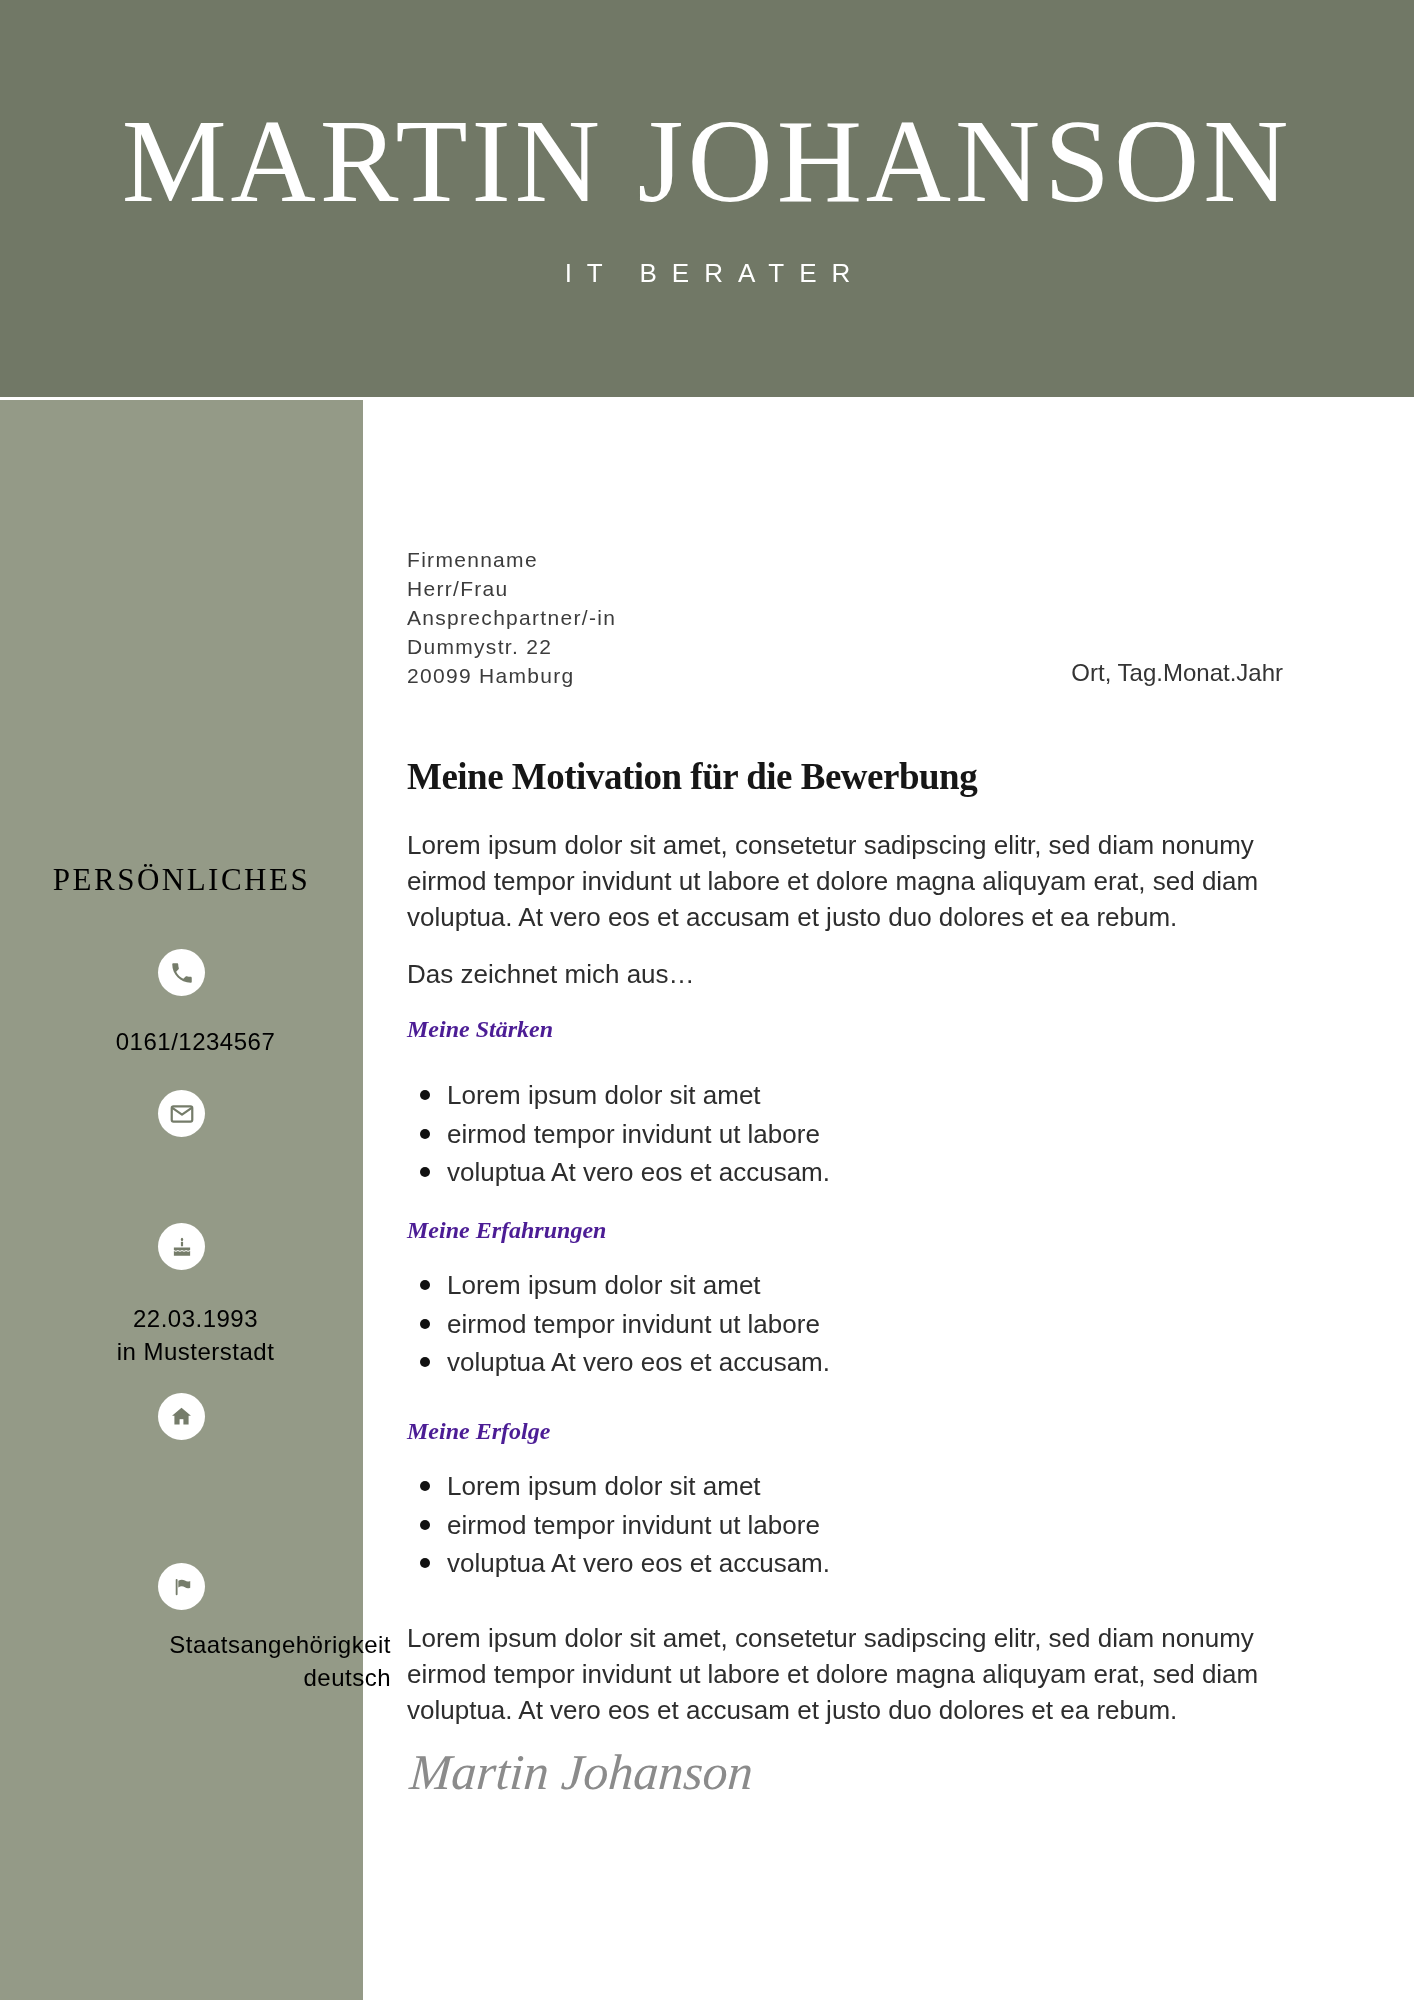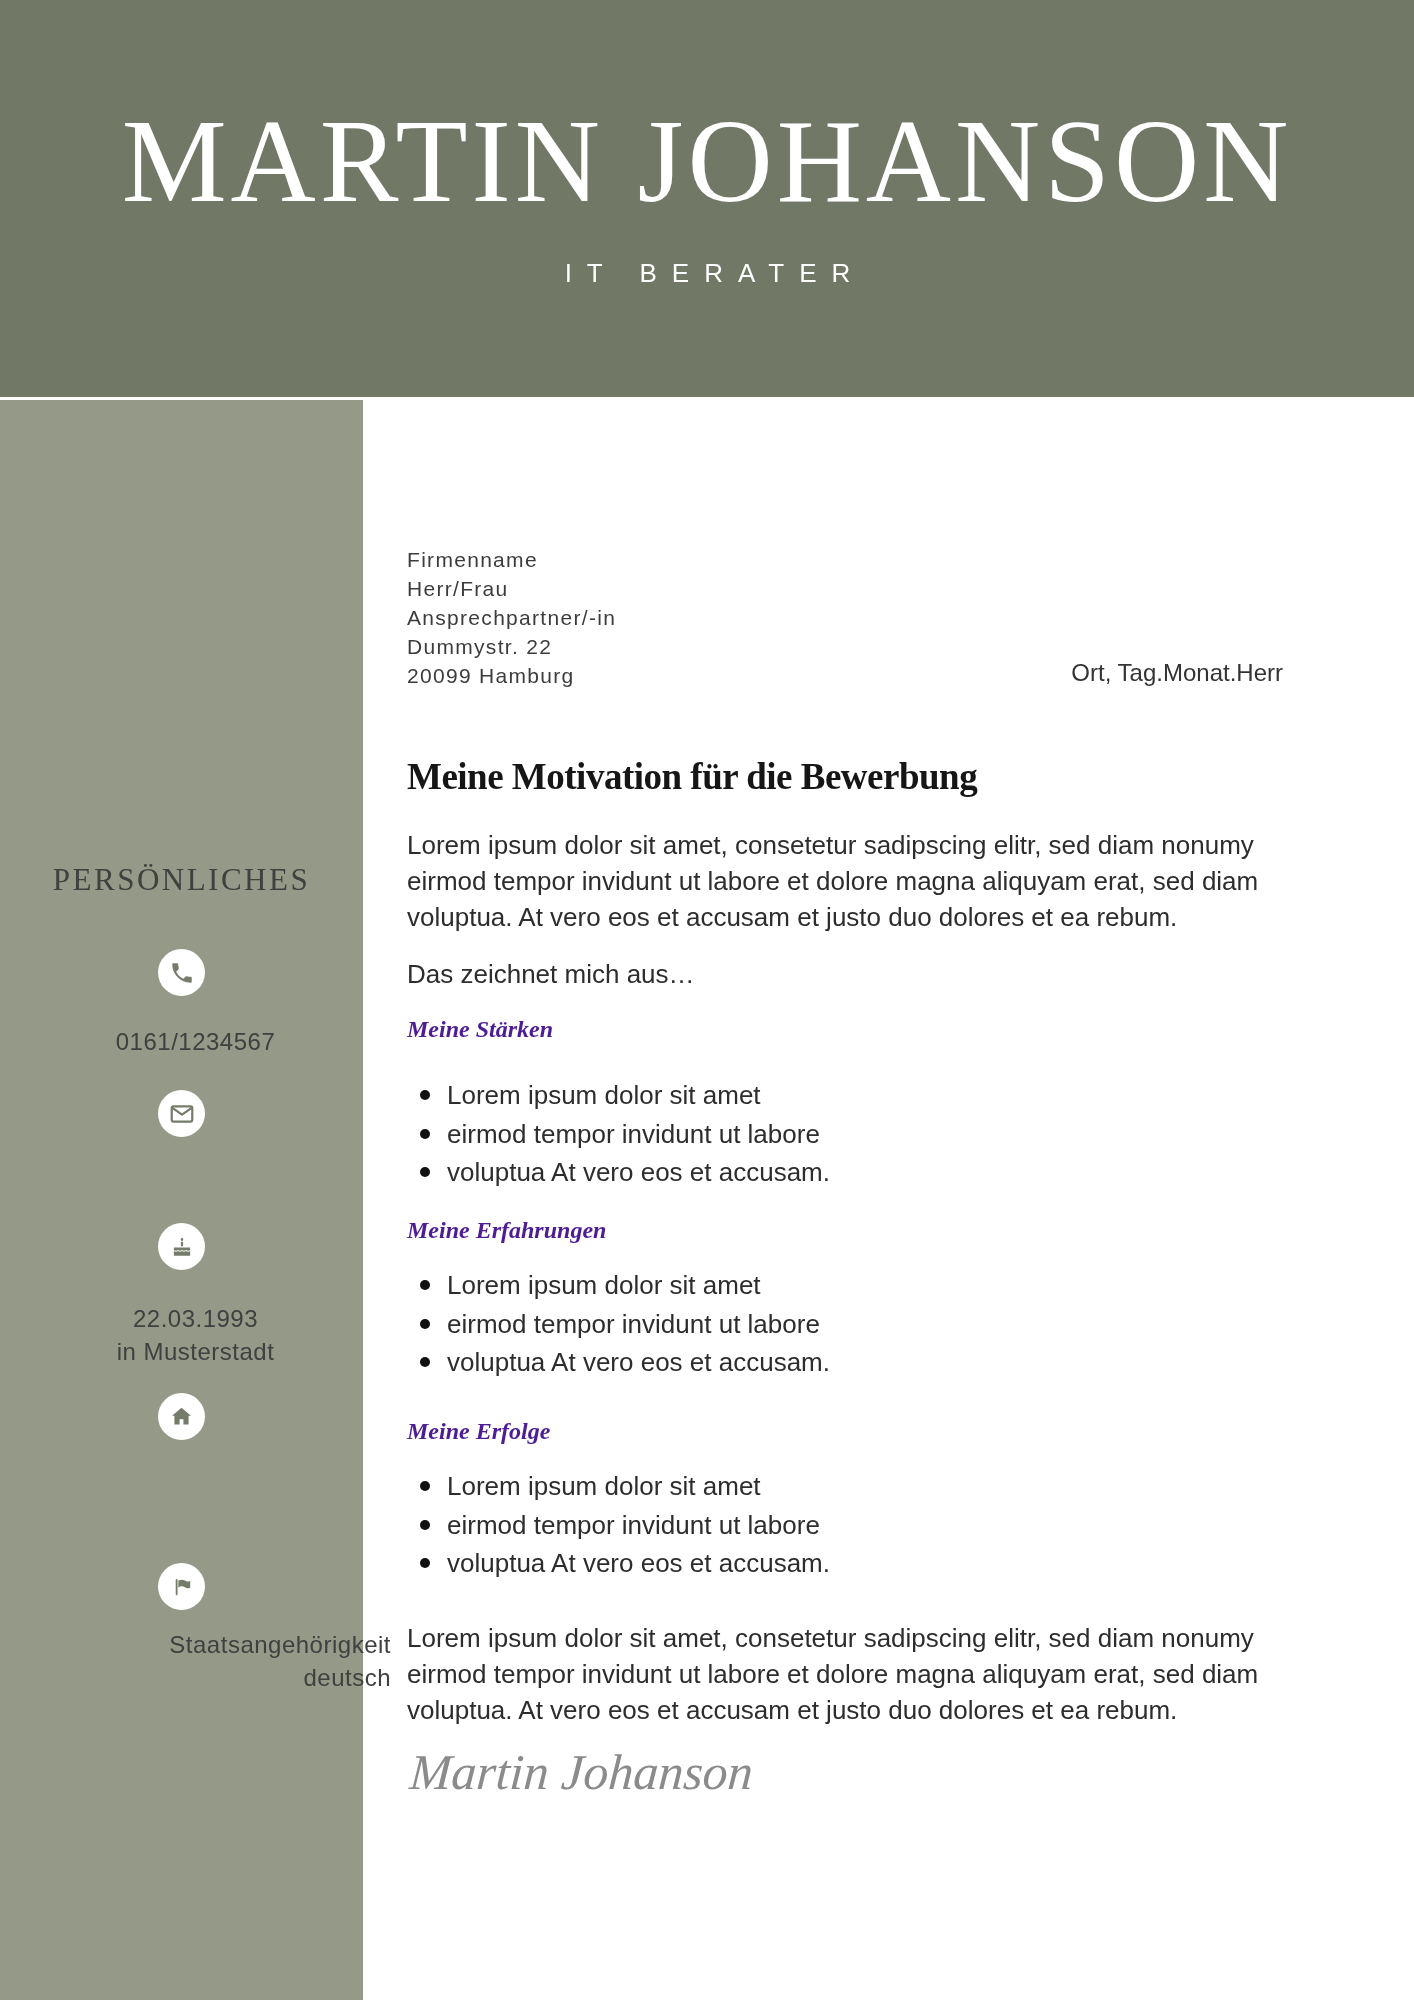--- a/index.html
+++ b/index.html
@@ -24,21 +24,21 @@
   .header-subtitle{
     position:absolute;left:8px;top:258px;width:1414px;
     text-align:center;
     font-size:26px;line-height:30px;font-weight:400;
     letter-spacing:15px;white-space:nowrap;
   }
 
   
   .sidebar{
     position:absolute;left:0;top:400px;width:363px;height:1600px;
-    background:#949a87;color:#404040;
+    background:#949a87;color:#000000;
   }
   .side-title{
     position:absolute;left:0;top:462px;width:363px;text-align:center;
     font-family:"Liberation Serif", serif;
     font-size:31px;line-height:36px;letter-spacing:2.5px;white-space:nowrap;
   }
   .icon-circle{
     position:absolute;left:158px;width:47px;height:47px;border-radius:50%;
     background:#ffffff;display:flex;align-items:center;justify-content:center;
   }
@@ -152,21 +152,21 @@
   <div class="side-text" style="top:1228px;text-align:right;">Staatsangehörigkeit
 deutsch</div>
 </div>
 
 <div class="recipient">Firmenname
 Herr/Frau
 Ansprechpartner/-in
 Dummystr. 22
 20099 Hamburg</div>
 
-<div class="letter-date">Ort, Tag.Monat.Herr</div>
+<div class="letter-date">Ort, Tag.Monat.Jahr</div>
 
 <div class="letter-h1">Meine Motivation für die Bewerbung</div>
 
 <div class="para para-intro">Lorem ipsum dolor sit amet, consetetur sadipscing elitr, sed diam nonumy
 eirmod tempor invidunt ut labore et dolore magna aliquyam erat, sed diam
 voluptua. At vero eos et accusam et justo duo dolores et ea rebum.</div>
 
 <div class="para para-leadin">Das zeichnet mich aus…</div>
 
 <div class="letter-h2 h2-1">Meine Stärken</div>

